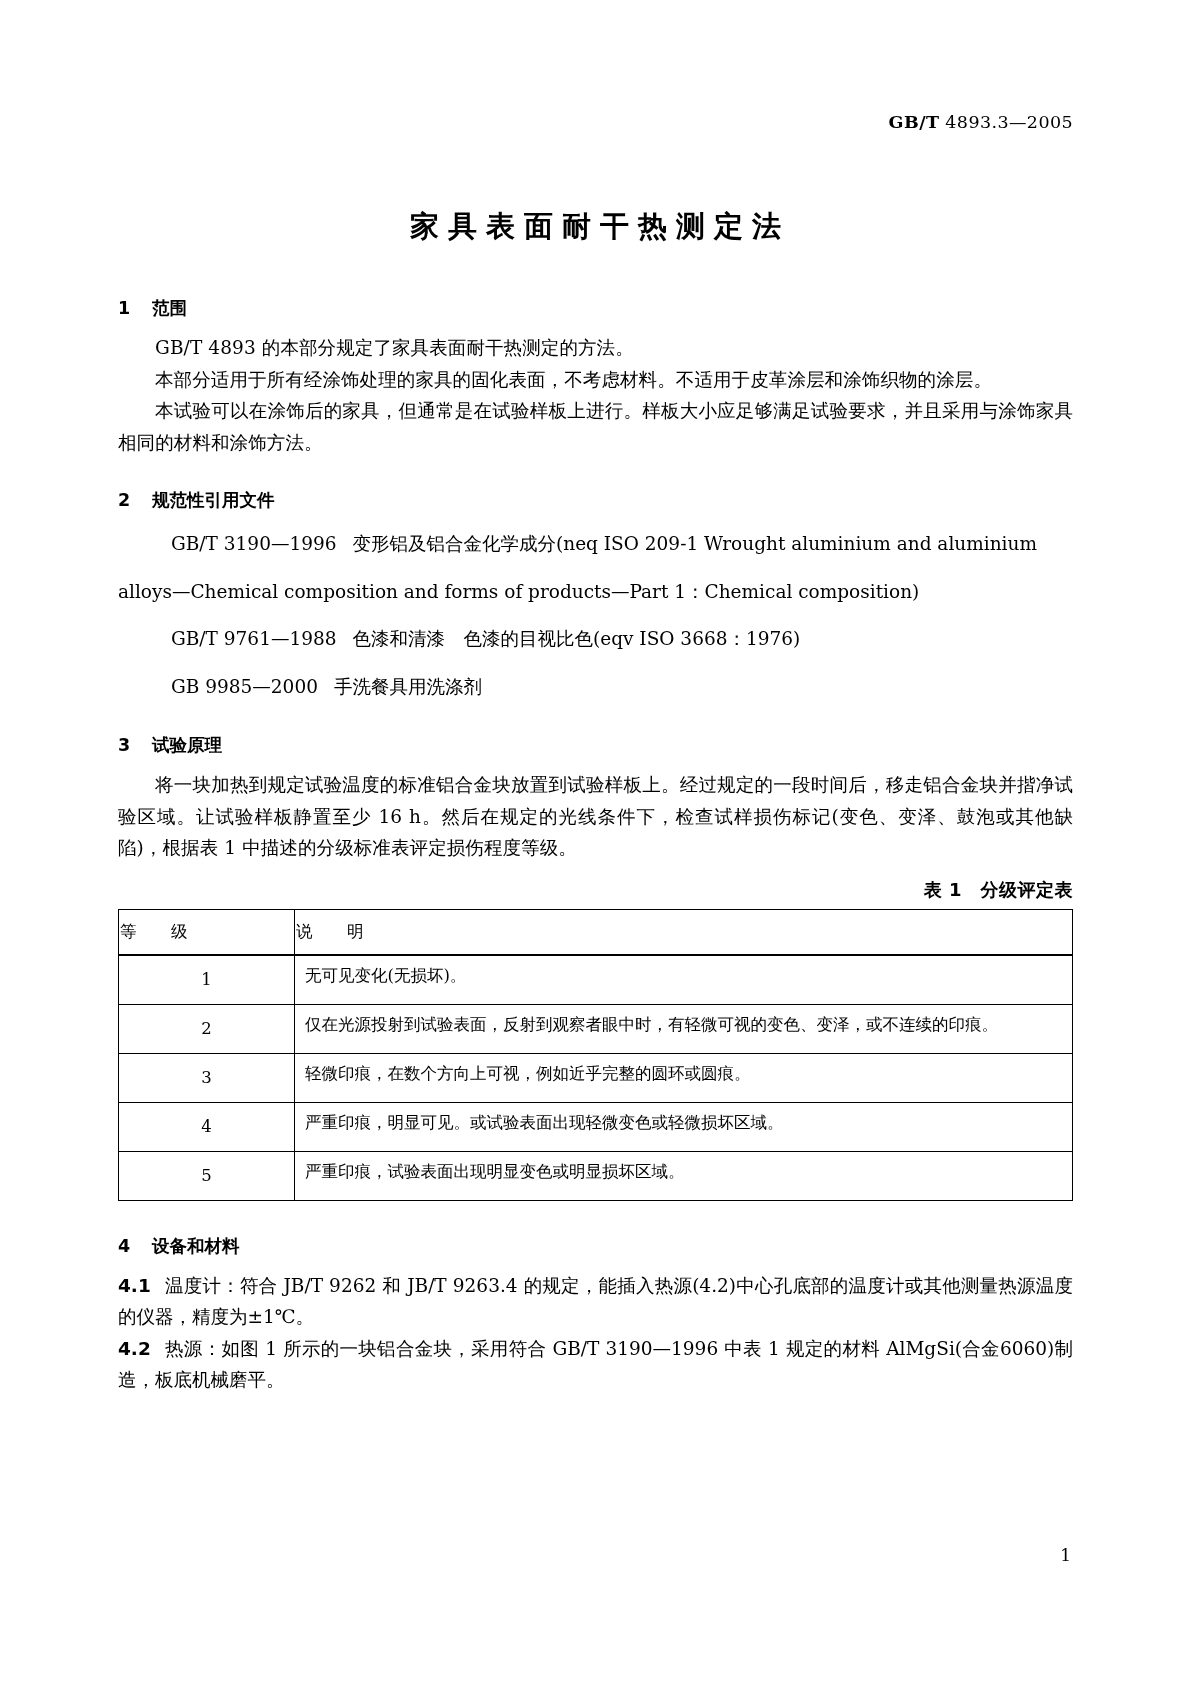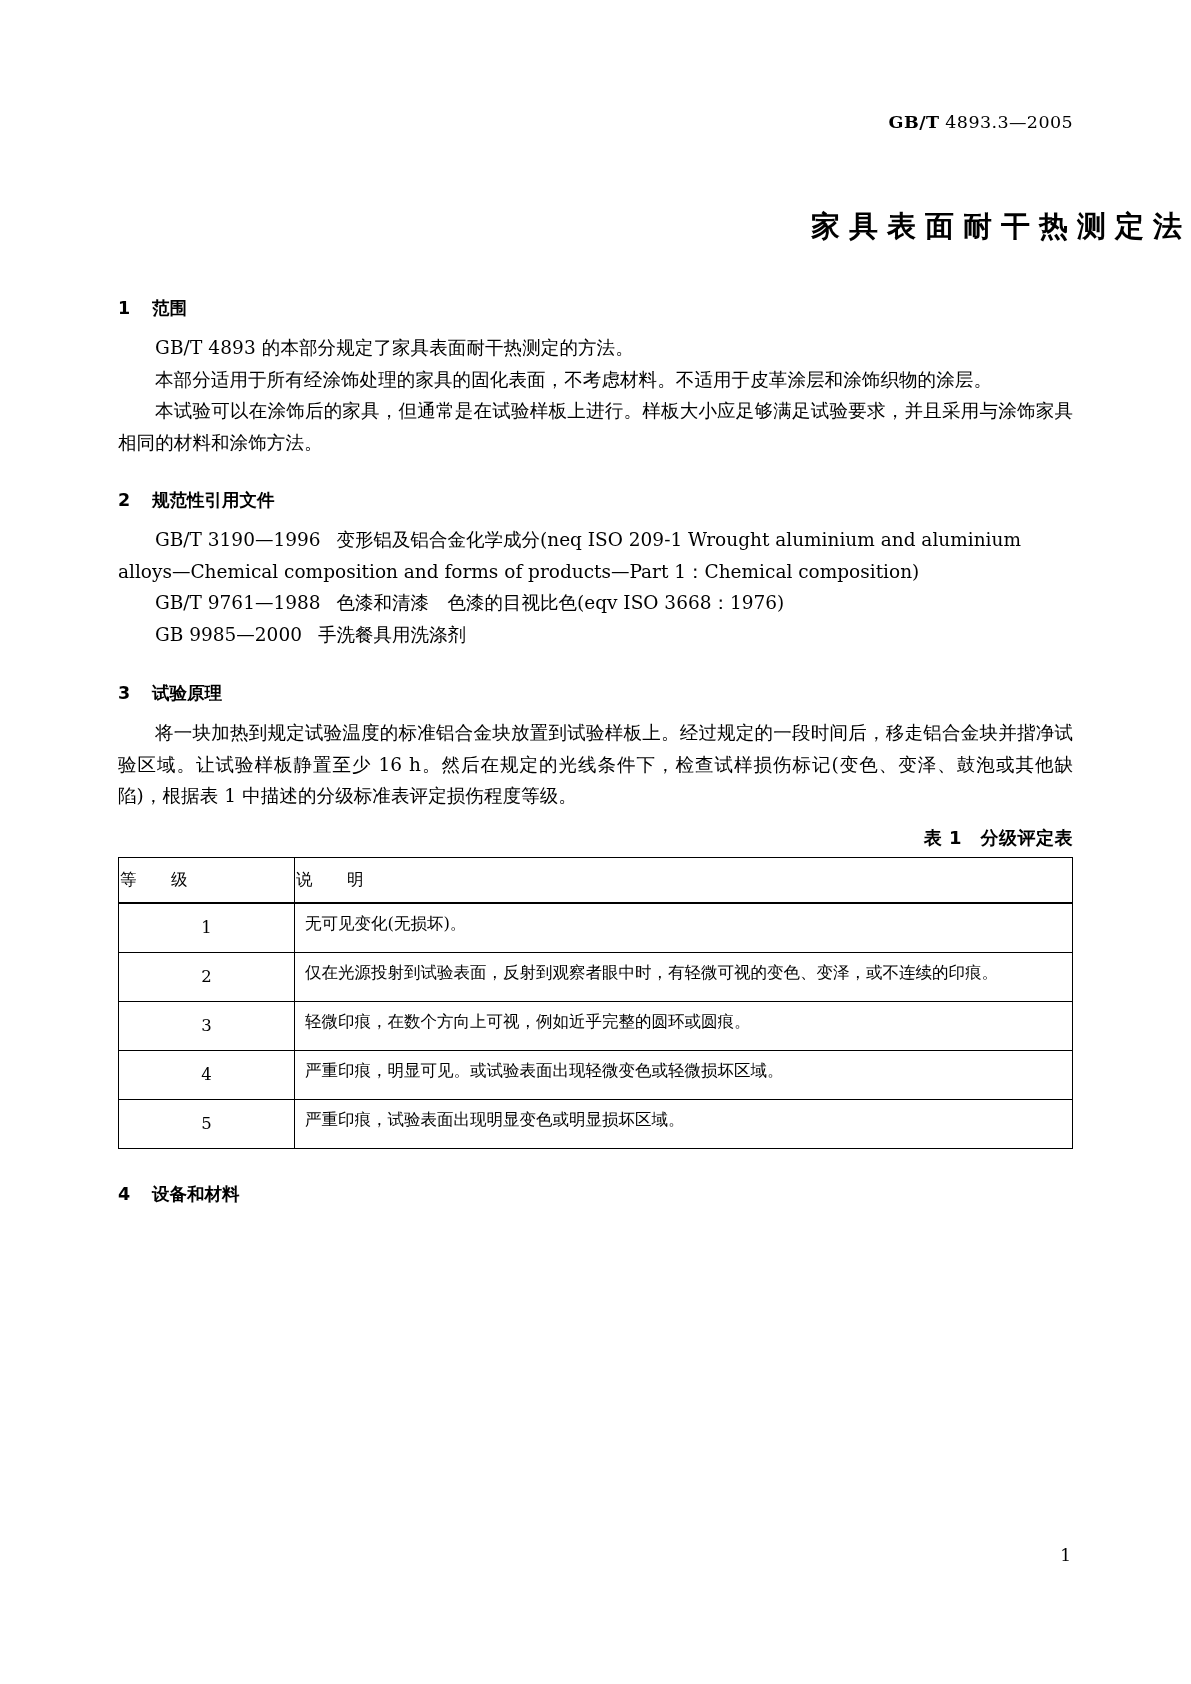--- a/index.html
+++ b/index.html
@@ -30,21 +30,21 @@
     letter-spacing: 0.4px;
     white-space: nowrap;
   }
   .header .gb { font-weight: bold; }
   
   .doc-title {
     position: absolute;
     top: 207px;
     left: 0;
     width: 1191px;
-    text-align: right;
+    text-align: center;
     font-family: "DejaVu Sans", "Liberation Sans", sans-serif;
     font-weight: bold;
     font-size: 29px;
     letter-spacing: 9px;
     text-indent: 9px;
   }
   
   .content {
     position: absolute;
     left: 118px;
@@ -71,21 +71,21 @@
     margin: 0;
     font-size: 18.5px;
     line-height: 31.5px;
     text-align: justify;
     text-justify: inter-ideograph;
     letter-spacing: 0.1px;
   }
   p.indent { text-indent: 37px; }
   .blk { margin-top: 12px; }
   .ref-line {
-    margin: 0;
+    margin: 16px;
     font-size: 18.5px;
     line-height: 31.5px;
     text-indent: 37px;
   }
   .ref-cont {
     margin: 0;
     font-size: 18.5px;
     line-height: 31.5px;
     text-indent: 0;
   }
@@ -221,18 +221,22 @@
         </tr>
         <tr>
           <td class="lvl">5</td>
           <td class="desc">严重印痕，试验表面出现明显变色或明显损坏区域。</td>
         </tr>
       </tbody>
     </table>
 
     <div class="sec h4-equip"><span class="num">4</span><span>设备和材料</span></div>
 
+    <div class="blk">
+      <p class="clause"><span class="cnum">4.1</span><span class="cgap"></span><span>温度计：符合 JB/T 9262 和 JB/T 9263.4 的规定，能插入热源(4.2)中心孔底部的温度计或其他测量热源温度的仪器，精度为±1℃。</span></p>
+      <p class="clause"><span class="cnum">4.2</span><span class="cgap"></span><span>热源：如图 1 所示的一块铝合金块，采用符合 GB/T 3190—1996 中表 1 规定的材料 AlMgSi(合金6060)制造，板底机械磨平。</span></p>
+    </div>
 
   </div>
 
   <div class="pageno">1</div>
 
 </div>
 
 </body></html>

